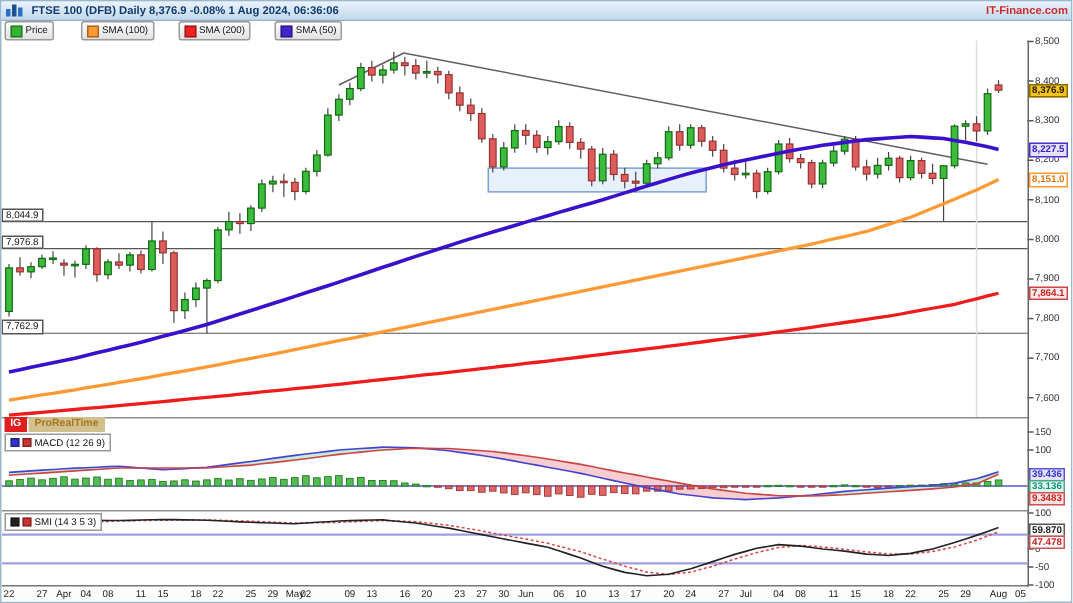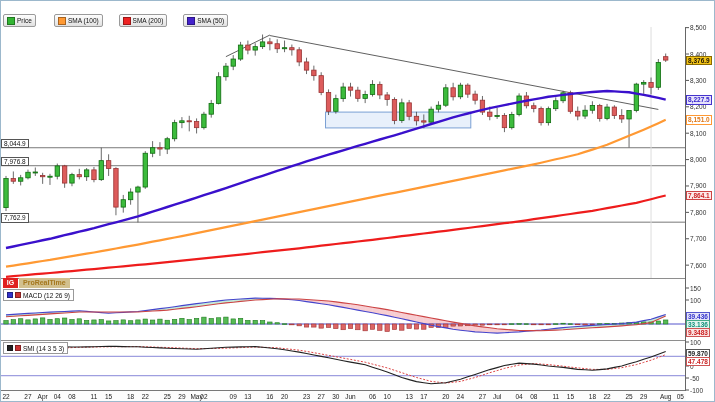--- a/index.html
+++ b/index.html
@@ -35,20 +35,29 @@
   #ig-badge{position:absolute;left:2px;top:277px;width:15px;height:10px;background:#e02020;color:#fff;
     font-size:7px;font-weight:bold;text-align:center;line-height:10px;}
   #prt-badge{position:absolute;left:18px;top:277px;height:10px;background:#d2c08e;color:#a5761c;
     font-size:7px;font-weight:bold;line-height:10px;padding:0 4px;}
 </style>
 </head>
 <body>
 
 <div id="app">
 
+  <div id="titlebar">
+    <svg id="app-icon" width="15" height="10">
+      <rect x="1" y="4" width="3" height="5" fill="#2a6fc0"></rect>
+      <rect x="5" y="1" width="3" height="8" fill="#1d4e8f"></rect>
+      <rect x="9" y="3" width="3" height="6" fill="#2a6fc0"></rect>
+    </svg>
+    <span class="t">FTSE 100 (DFB) Daily 8,376.9 -0.08% 1 Aug 2024, 06:36:06</span>
+    <span id="watermark">IT-Finance.com</span>
+  </div>
 
   <div id="legendrow">
       <div class="chip" style="left: 2px; top: 13px;">
         <span class="sq" style="background: rgb(51, 181, 51);"></span>
         <span>Price</span>
       </div>
       <div class="chip" style="left: 53px; top: 13px;">
         <span class="sq" style="background: rgb(255, 153, 51);"></span>
         <span>SMA (100)</span>
       </div>

